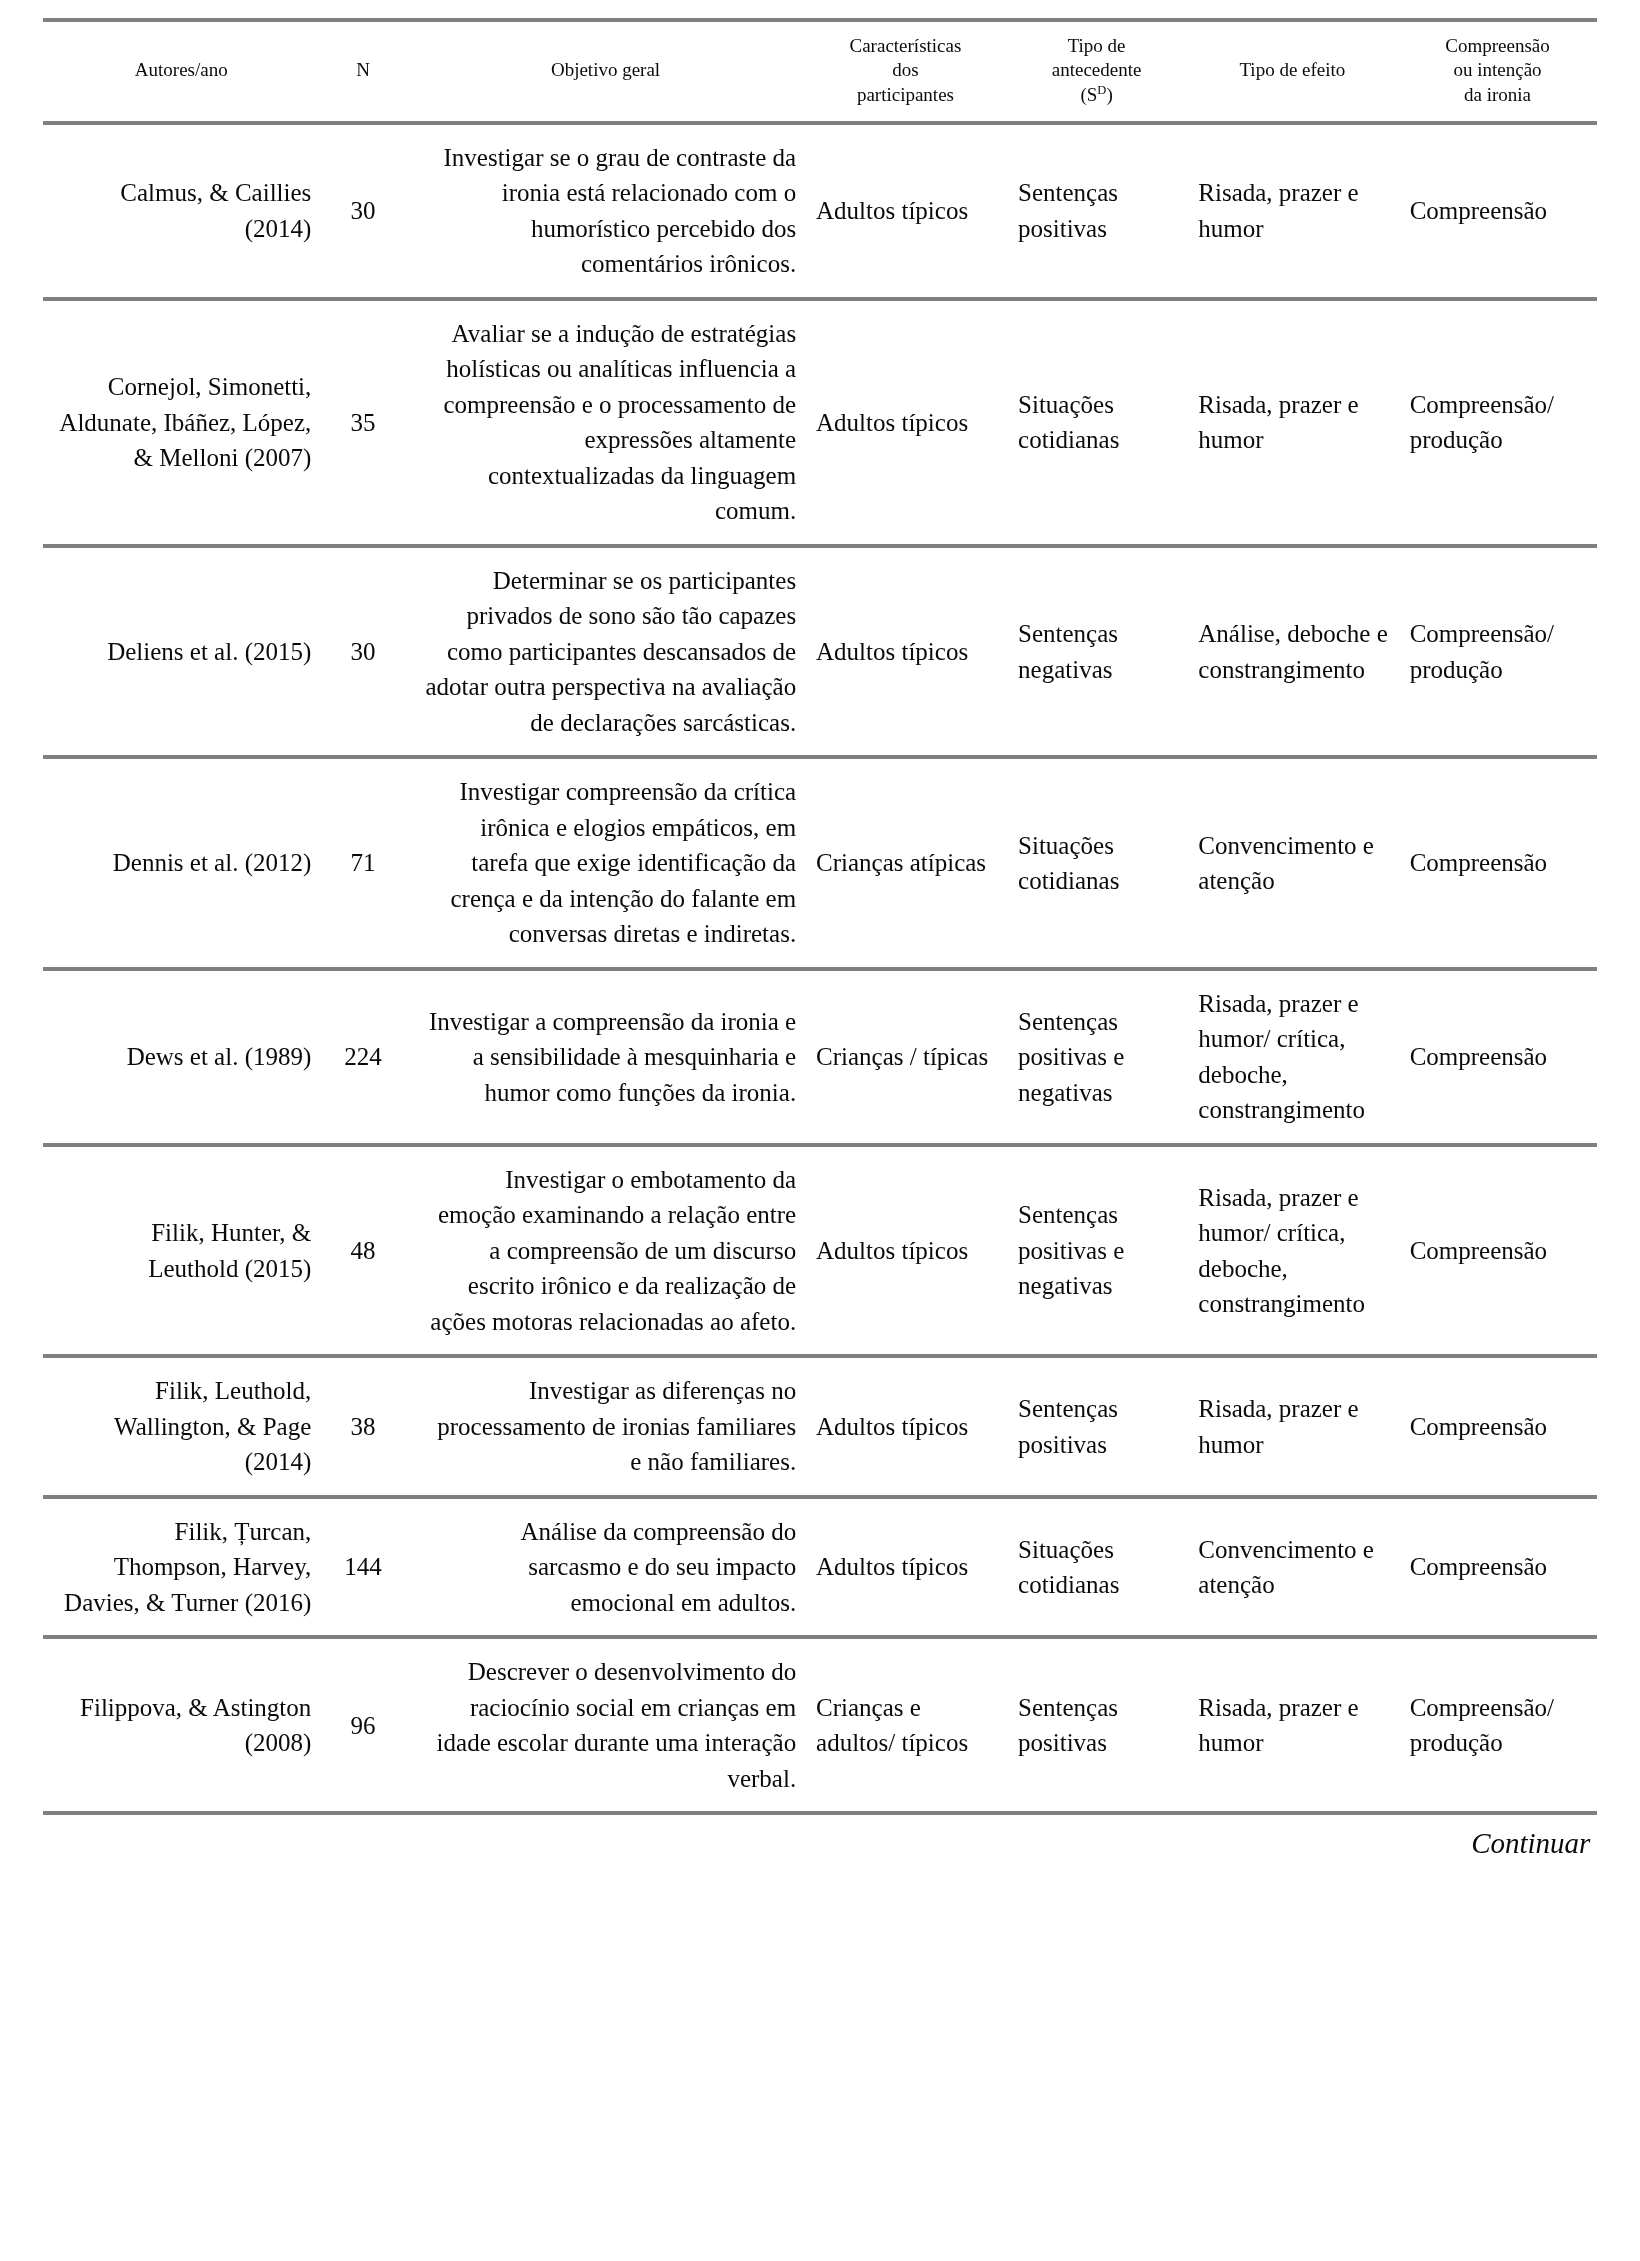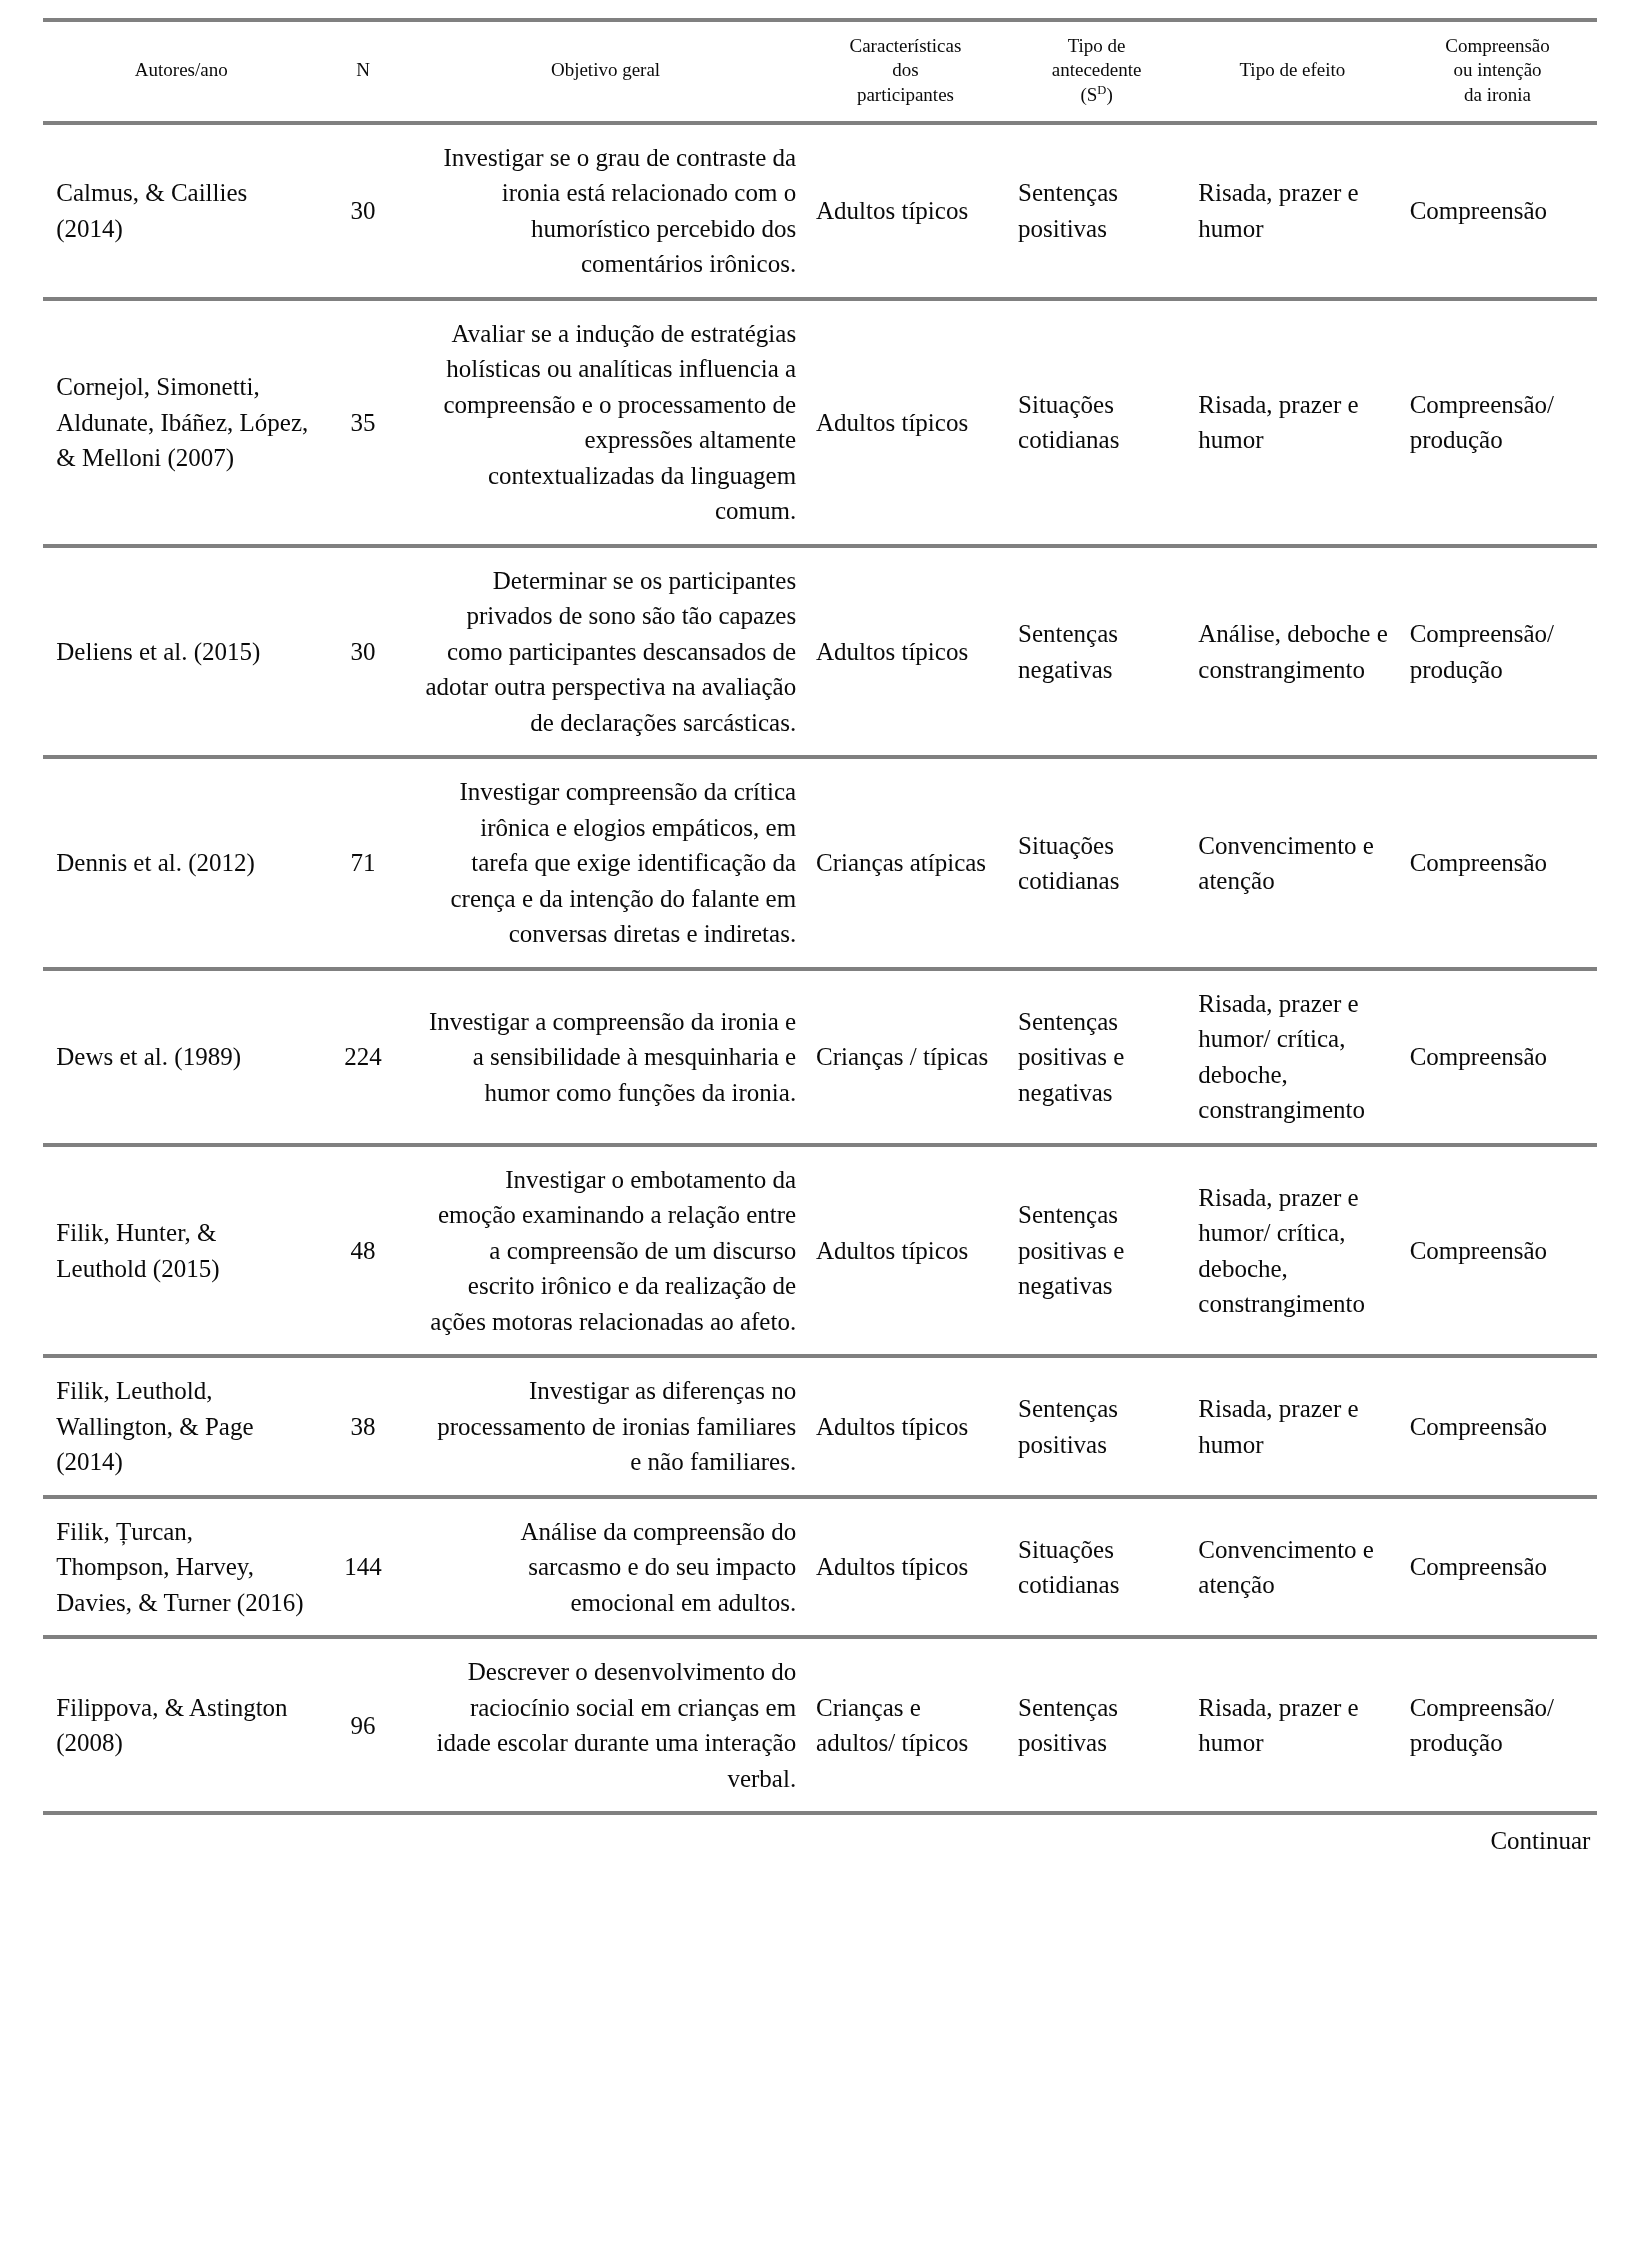--- a/index.html
+++ b/index.html
@@ -50,21 +50,21 @@
   tbody tr {
     border-bottom: 4.1px solid #808080;
   }
   tbody td {
     font-size: 25px;
     line-height: 1.42;
     padding: 15px 8.3px 15px 8.3px;
     vertical-align: middle;
   }
   td.col-autores {
-    text-align: left;
+    text-align: right;
     padding-left: 13.3px;
   }
   td.col-n {
     text-align: center;
   }
   td.col-obj {
     text-align: right;
     padding-left: 15px;
   }
   td.col-part,
@@ -75,22 +75,23 @@
     padding-left: 11.6px;
   }
   .sup {
     font-size: 0.66em;
     vertical-align: super;
     line-height: 0;
   }
   .footer-note {
     margin-top: 11.6px;
     text-align: right;
-    font-size: 25px;
+    font-size: 29px;
     padding-right: 6.6px;
+    font-style: italic;
   }
   .nowrap-line { display: block; }
 </style>
 </head>
 <body>
 
 <div class="page">
 
   <table class="apa">
     <colgroup>

